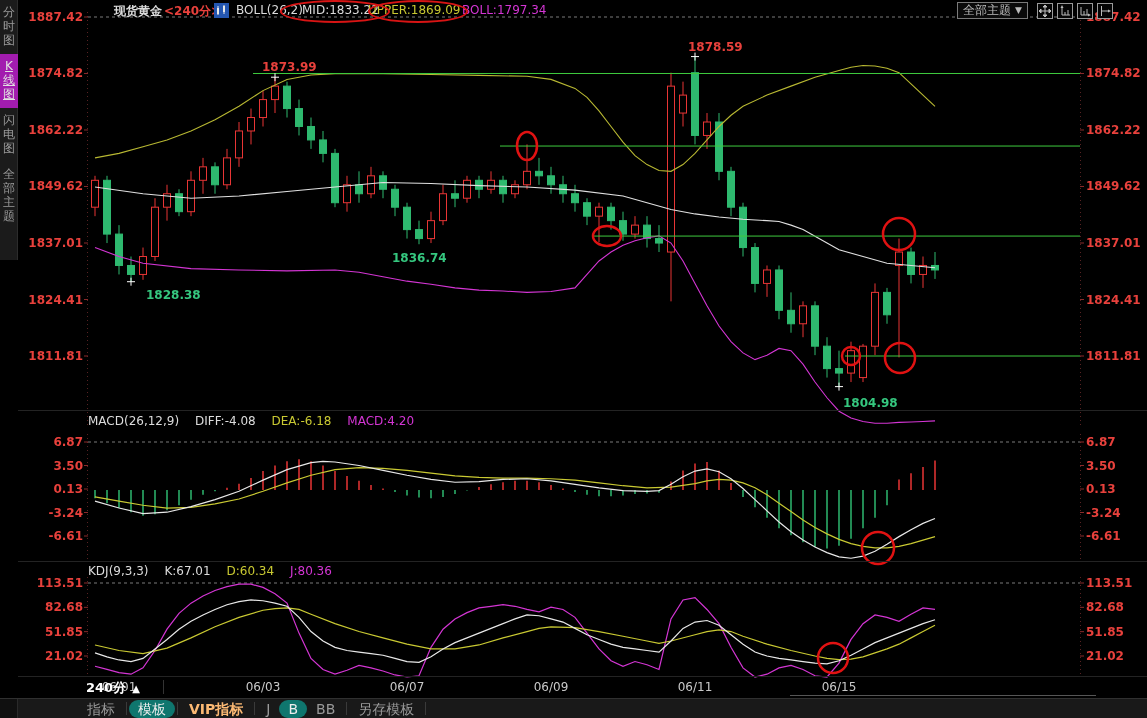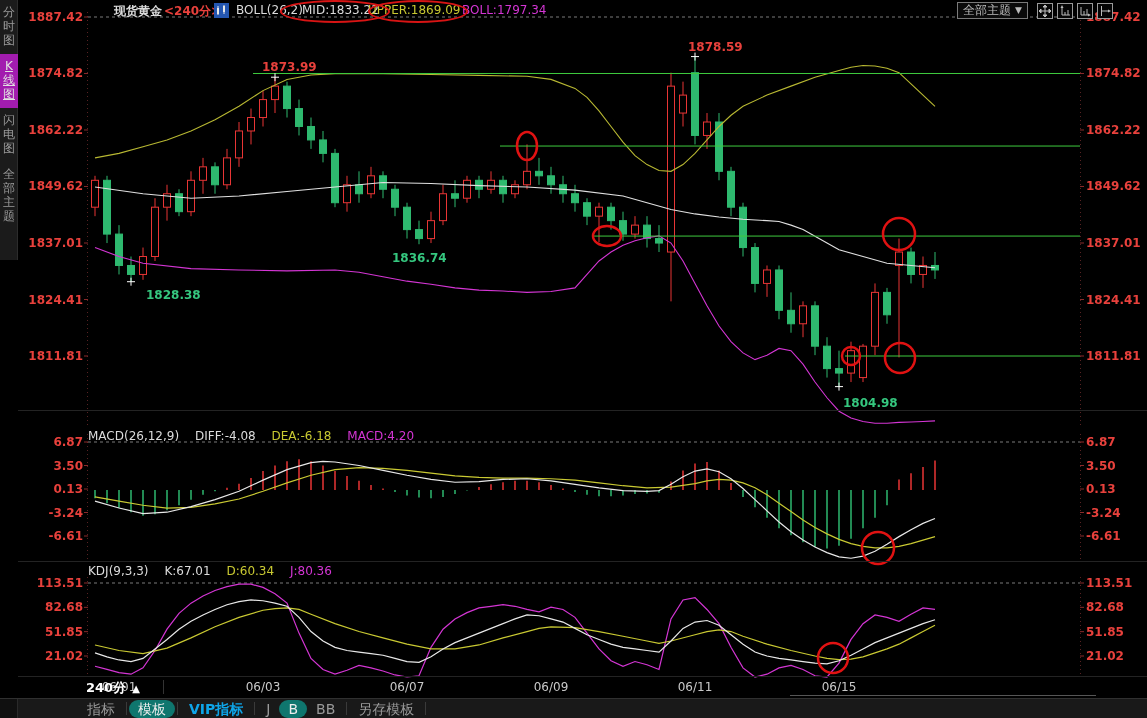--- a/index.html
+++ b/index.html
@@ -26,36 +26,36 @@
   .h-e2{left:344px;top:0px;width:96px;height:19px;}
   .theme-btn{position:absolute;left:933px;top:2px;height:15px;border:1px solid #7a7a7a;
              color:#bbb;font-size:12px;line-height:15px;padding:0 5px;display:flex;gap:4px;align-items:center;background:#0a0a0a;}
   .theme-caret{font-size:9px;color:#bbb;}
   .ico-btn{position:absolute;top:3px;width:16px;height:16px;border:1px solid #999;background:#050505;
            display:flex;align-items:center;justify-content:center;box-sizing:border-box;}
   .ico-1{left:1013px;} .ico-2{left:1033px;} .ico-3{left:1053px;} .ico-4{left:1073px;}
   
   .ind-row{position:absolute;left:88px;z-index:6;font-size:12px;white-space:nowrap;}
   .ind-row span{margin-right:12px;}
-  .macd-row{top:429px;text-align:center;} .kdj-row{top:564px;}
+  .macd-row{top:414px;text-align:center;} .kdj-row{top:564px;}
   .iw{color:#dcdcdc;} .iy{color:#c9c932;} .im{color:#d435d4;}
   
   .hsep{position:absolute;left:18px;right:0;height:1px;background:#232323;z-index:2;}
   
   .period-chip{position:absolute;left:86px;top:679px;z-index:6;color:#ffffff;font-size:13px;font-weight:bold;}
   .period-chip .caret{font-size:10px;margin-left:6px;}
   .chip-sep{position:absolute;left:163px;top:680px;width:1px;height:14px;background:#333;z-index:6;}
   .scroll-line{position:absolute;left:790px;top:695px;width:306px;height:1px;background:#565656;z-index:6;}
   .toolbar{position:absolute;left:0;bottom:0;width:1147px;height:20px;background:#191919;
            border-top:1px solid #303030;display:flex;align-items:center;z-index:6;box-sizing:border-box;}
   .tb-corner{width:17px;height:19px;background:#101010;border-right:1px solid #2a2a2a;}
   .tb-spacer{width:60px;}
   .tb-tab{padding:1px 9px;font-size:14px;color:#9a9a9a;line-height:16px;cursor:default;white-space:nowrap;}
   .tb-tab.active{background:#0f766e;color:#ededed;border-radius:9px;}
-  .tb-tab.vip{color:#0ea5e9;font-weight:bold;}
+  .tb-tab.vip{color:#fdba74;font-weight:bold;}
   .tb-sep{width:1px;height:13px;background:#3a3a3a;margin:0 2px;}
   
   #chart{position:absolute;left:0;top:0;z-index:1;}
   .ax{font:700 12px "DejaVu Sans",sans-serif;}
   .dt{font:12px "DejaVu Sans",sans-serif;}
   .mk{font:700 12px "DejaVu Sans",sans-serif;}
 </style>
 </head>
 <body>
 

